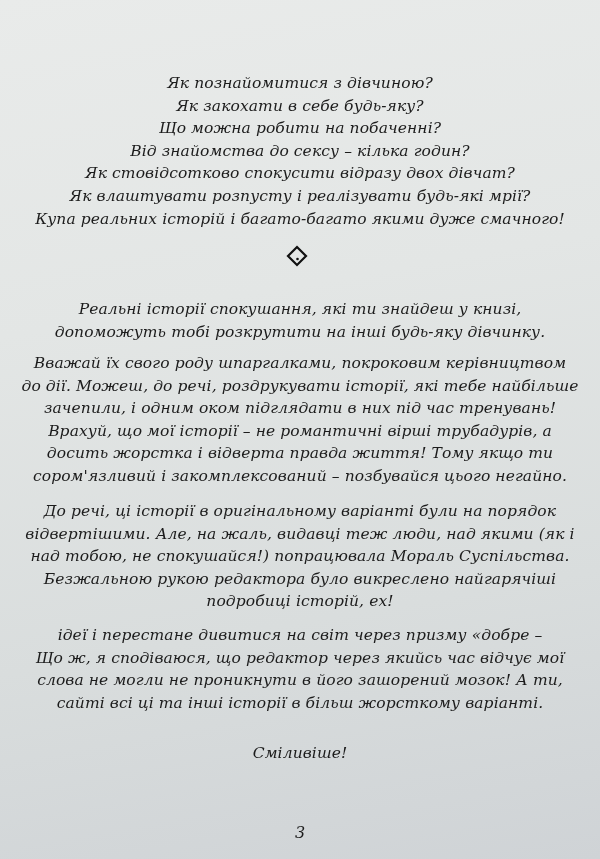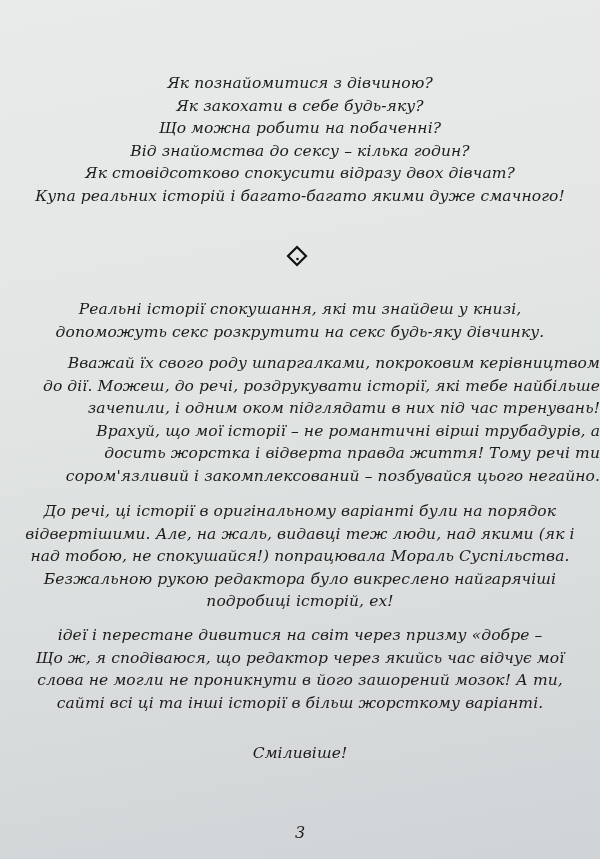--- a/index.html
+++ b/index.html
@@ -37,21 +37,21 @@
     }
     .intro { top: 72px; }
     .ornament {
       position: absolute;
       left: 286px;
       top: 245px;
       width: 22px;
       height: 22px;
     }
     .p1 { top: 298px; font-style: italic; }
-    .p2 { top: 352px; text-align: right; }
+    .p2 { top: 352px; }
     .p3 { top: 500px; }
     .p4 { top: 624px; }
     .closing { top: 742px; }
     .page-number {
       position: absolute;
       left: 0;
       width: 600px;
       top: 823px;
       text-align: center;
       font-style: italic;
@@ -63,41 +63,42 @@
 <body>
 
 <div class="page">
 
   <div class="block intro">
     <span class="line">Як познайомитися з дівчиною?</span>
     <span class="line">Як закохати в себе будь-яку?</span>
     <span class="line">Що можна робити на побаченні?</span>
     <span class="line">Від знайомства до сексу – кілька годин?</span>
     <span class="line">Як стовідсотково спокусити відразу двох дівчат?</span>
+    <span class="line">Як влаштувати розпусту і реалізувати будь-які мрії?</span>
     <span class="line">Купа реальних історій і багато-багато якими дуже смачного!</span>
   </div>
 
   <div class="ornament">
     <svg width="22" height="22" viewBox="0 0 22 22">
       <path d="M11 2 L20 11 L11 20 L2 11 Z" fill="none" stroke="#111" stroke-width="2.2" stroke-linejoin="miter"></path>
       <circle cx="11.5" cy="14" r="1.3" fill="#111"></circle>
     </svg>
   </div>
 
   <div class="block p1">
     <span class="line">Реальні історії спокушання, які ти знайдеш у книзі,</span>
-    <span class="line">допоможуть секс розкрутити на секс будь-яку дівчинку.</span>
+    <span class="line">допоможуть тобі розкрутити на інші будь-яку дівчинку.</span>
   </div>
 
   <div class="block p2">
     <span class="line">Вважай їх свого роду шпаргалками, покроковим керівництвом</span>
     <span class="line">до дії. Можеш, до речі, роздрукувати історії, які тебе найбільше</span>
     <span class="line">зачепили, і одним оком підглядати в них під час тренувань!</span>
     <span class="line">Врахуй, що мої історії – не романтичні вірші трубадурів, а</span>
-    <span class="line">досить жорстка і відверта правда життя! Тому речі ти</span>
+    <span class="line">досить жорстка і відверта правда життя! Тому якщо ти</span>
     <span class="line">сором'язливий і закомплексований – позбувайся цього негайно.</span>
   </div>
 
   <div class="block p3">
     <span class="line">До речі, ці історії в оригінальному варіанті були на порядок</span>
     <span class="line">відвертішими. Але, на жаль, видавці теж люди, над якими (як і</span>
     <span class="line">над тобою, не спокушайся!) попрацювала Мораль Суспільства.</span>
     <span class="line">Безжальною рукою редактора було викреслено найгарячіші</span>
     <span class="line">подробиці історій, ех!</span>
   </div>

